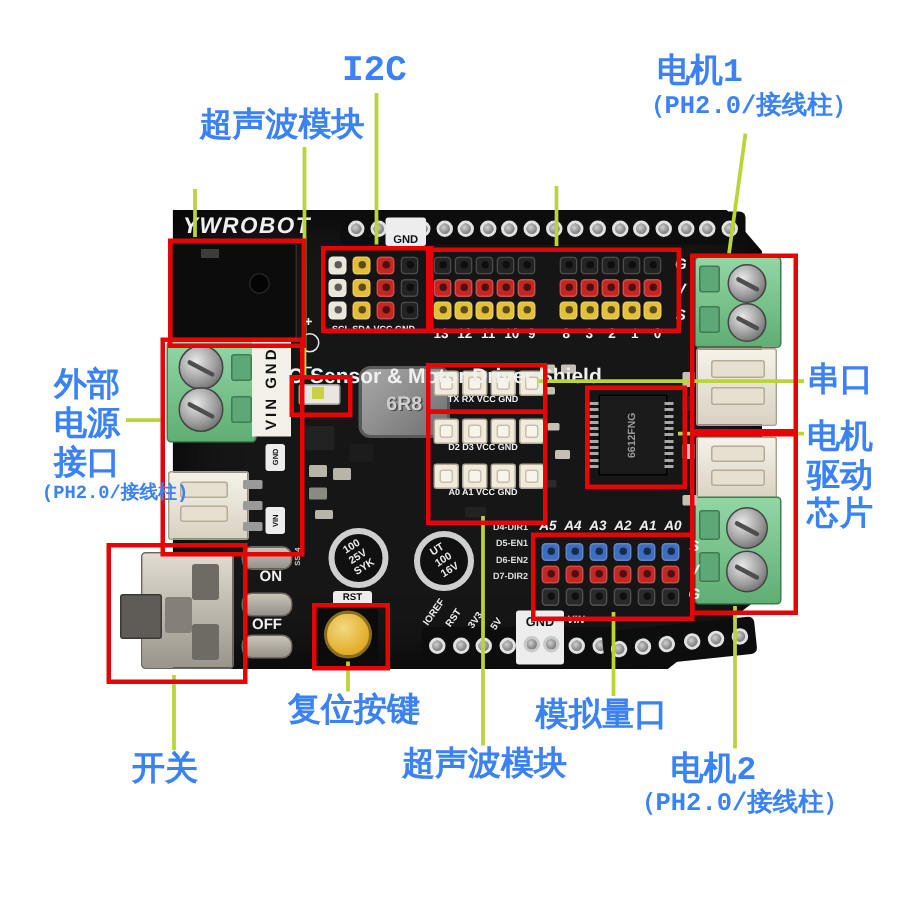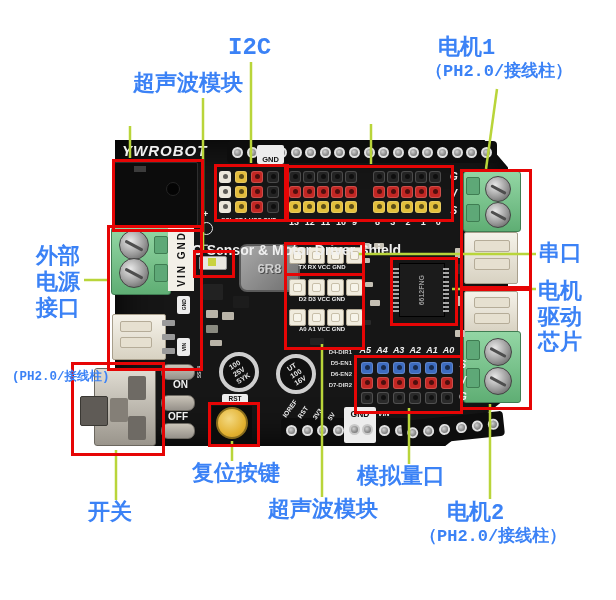--- a/index.html
+++ b/index.html
@@ -389,21 +389,21 @@
   <div class="redbox" style="left:208px;top:402px;width:46px;height:39px;"></div>
   <div class="redbox" style="left:460px;top:288px;width:66px;height:116px;"></div>
 
   <div class="co" style="left:133px;top:72px;width:128px;">超声波模块</div>
   <div class="co" style="left:228px;top:34px;width:56px;font-size:24px;">I2C</div>
   <div class="co" style="left:438px;top:36px;width:150px;">电机1</div>
   <div class="co co-sub" style="left:426px;top:62px;width:156px;">（PH2.0/接线柱）</div>
   <div class="co" style="left:36px;top:245px;width:46px;">外部</div>
   <div class="co" style="left:36px;top:271px;width:46px;">电源</div>
   <div class="co" style="left:36px;top:297px;width:46px;">接口</div>
-  <div class="co co-small" style="left:12px;top:322px;width:95px;margin-top:48px;">(PH2.0/接线柱)</div>
+  <div class="co co-small" style="left:28px;top:322px;width:95px;">(PH2.0/接线柱)</div>
   <div class="co" style="left:538px;top:242px;width:50px;">串口</div>
   <div class="co" style="left:538px;top:280px;width:46px;">电机</div>
   <div class="co" style="left:538px;top:306px;width:46px;">驱动</div>
   <div class="co" style="left:538px;top:331px;width:46px;">芯片</div>
   <div class="co" style="left:88px;top:501px;width:58px;">开关</div>
   <div class="co" style="left:192px;top:462px;width:92px;">复位按键</div>
   <div class="co" style="left:268px;top:498px;width:114px;">超声波模块</div>
   <div class="co" style="left:357px;top:465px;width:90px;">模拟量口</div>
   <div class="co" style="left:447px;top:501px;width:110px;">电机2</div>
   <div class="co co-sub" style="left:420px;top:527px;width:165px;">（PH2.0/接线柱）</div>

